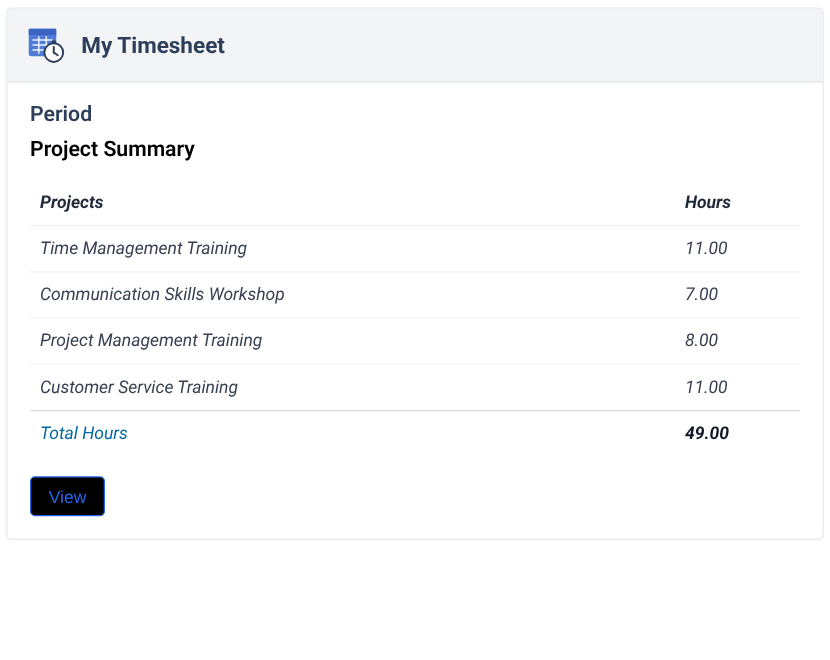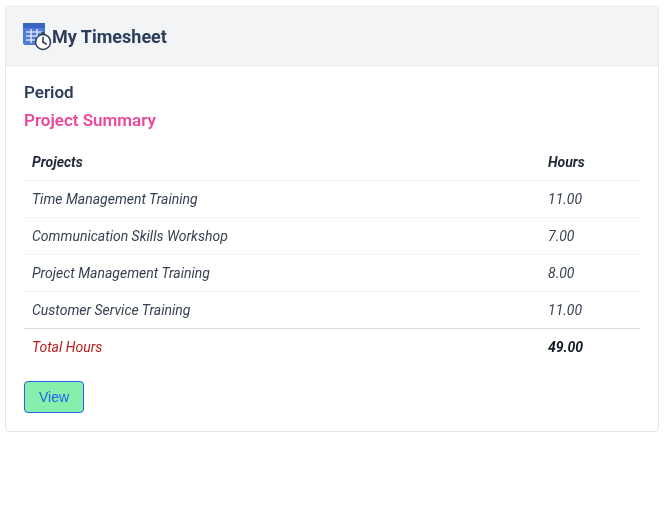--- a/index.html
+++ b/index.html
@@ -19,21 +19,21 @@
       background: #ffffff;
       border: 1px solid #e5e7eb;
       border-radius: 4px;
       overflow: hidden;
     }
     .card-header {
       background: #f3f4f6;
       padding: 14px 16px;
       display: flex;
       align-items: center;
-      gap: 0;
+      gap: 13px;
       border-bottom: 1px solid #e5e7eb;
     }
     .header-icon {
       width: 30px;
       height: 30px;
       position: relative;
       flex-shrink: 0;
     }
     .card-title {
       font-size: 18px;
@@ -50,21 +50,21 @@
       margin-bottom: 8px;
     }
     .period-text {
       font-size: 13.5px;
       color: #4b5a73;
       margin-bottom: 28px;
     }
     .summary-title {
       font-size: 17px;
       font-weight: 600;
-      color: #ec4899;
+      color: #000000;
       margin-bottom: 14px;
     }
     .summary-table {
       width: 100%;
       border-collapse: collapse;
       font-style: italic;
     }
     .summary-table th {
       text-align: left;
       font-size: 14px;
@@ -77,34 +77,34 @@
     }
     .summary-table td {
       font-size: 14px;
       color: #374151;
       padding: 10px 8px;
       border-top: 1px solid #f1f2f4;
     }
     .summary-table tr.total-row td {
       border-top: 1px solid #d8dce2;
       font-weight: 400;
-      color: #b91c1c;
+      color: #0369a1;
     }
     .summary-table tr.total-row td.hours-cell {
       font-weight: 700;
       color: #111827;
     }
     .button-row {
       margin-top: 16px;
     }
     .view-btn {
       display: inline-block;
       border: 1px solid #2563eb;
       color: #2563eb;
-      background: #86efac;
+      background: #000000;
       font-size: 14px;
       font-weight: 500;
       padding: 7px 14px;
       border-radius: 4px;
       cursor: pointer;
     }
   </style>
 </head>
 <body>
 

